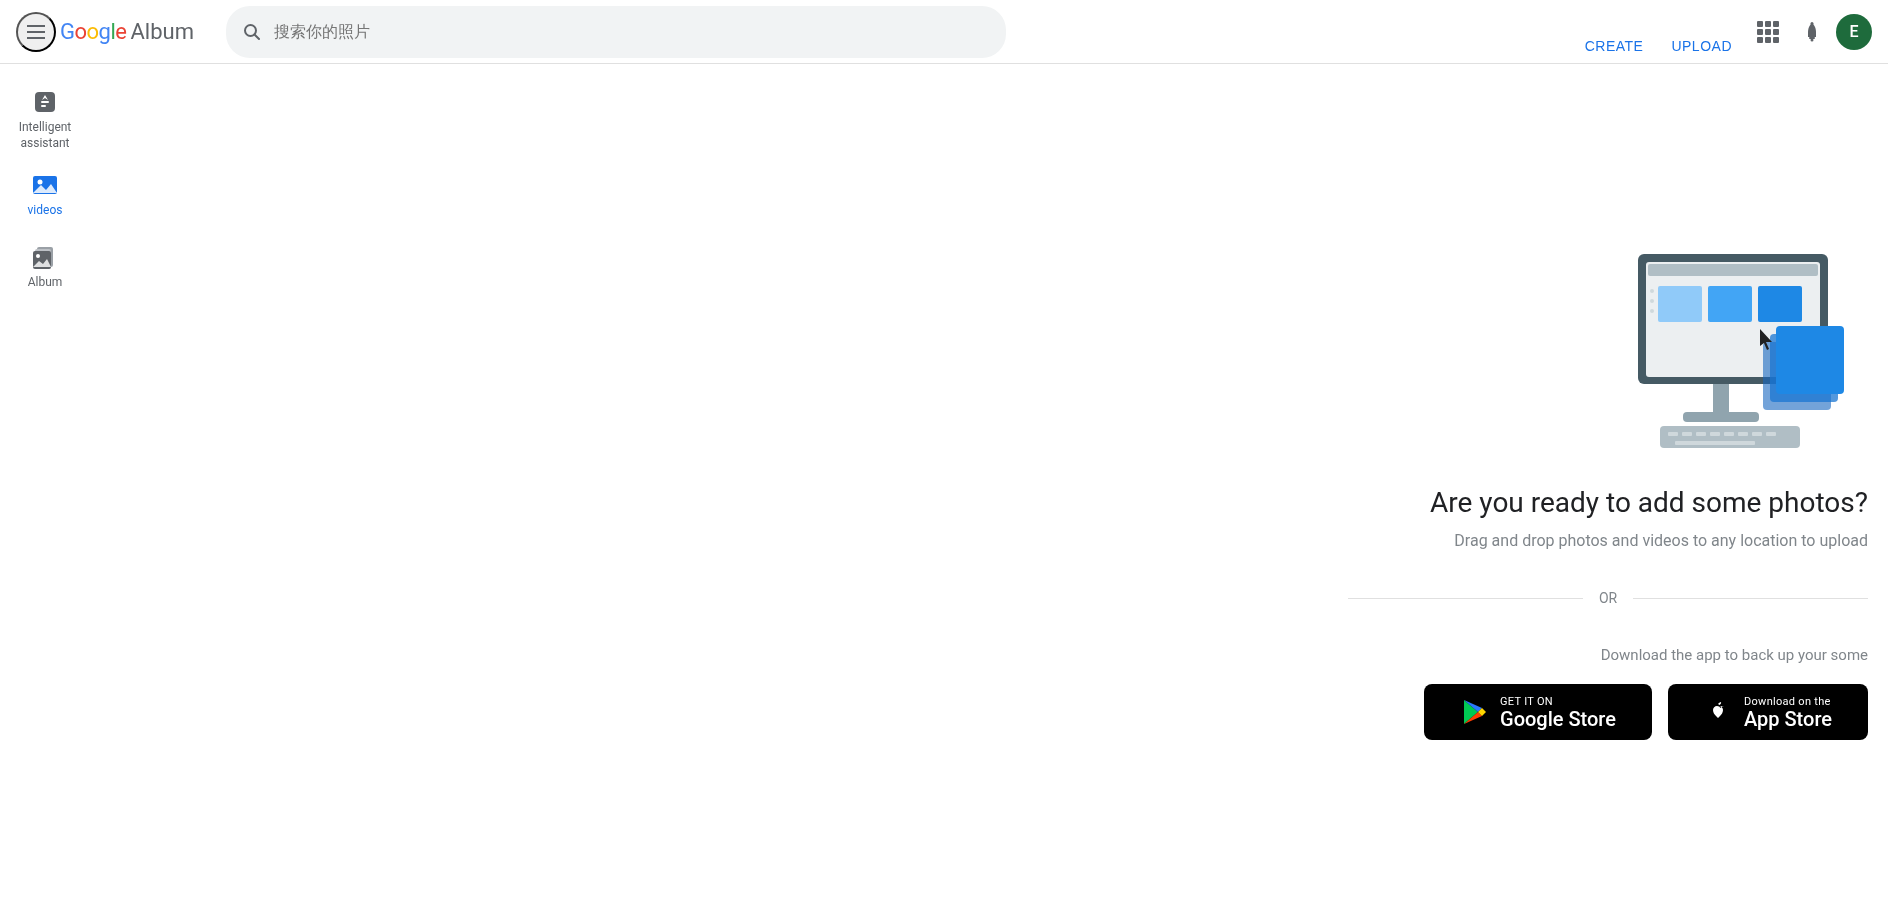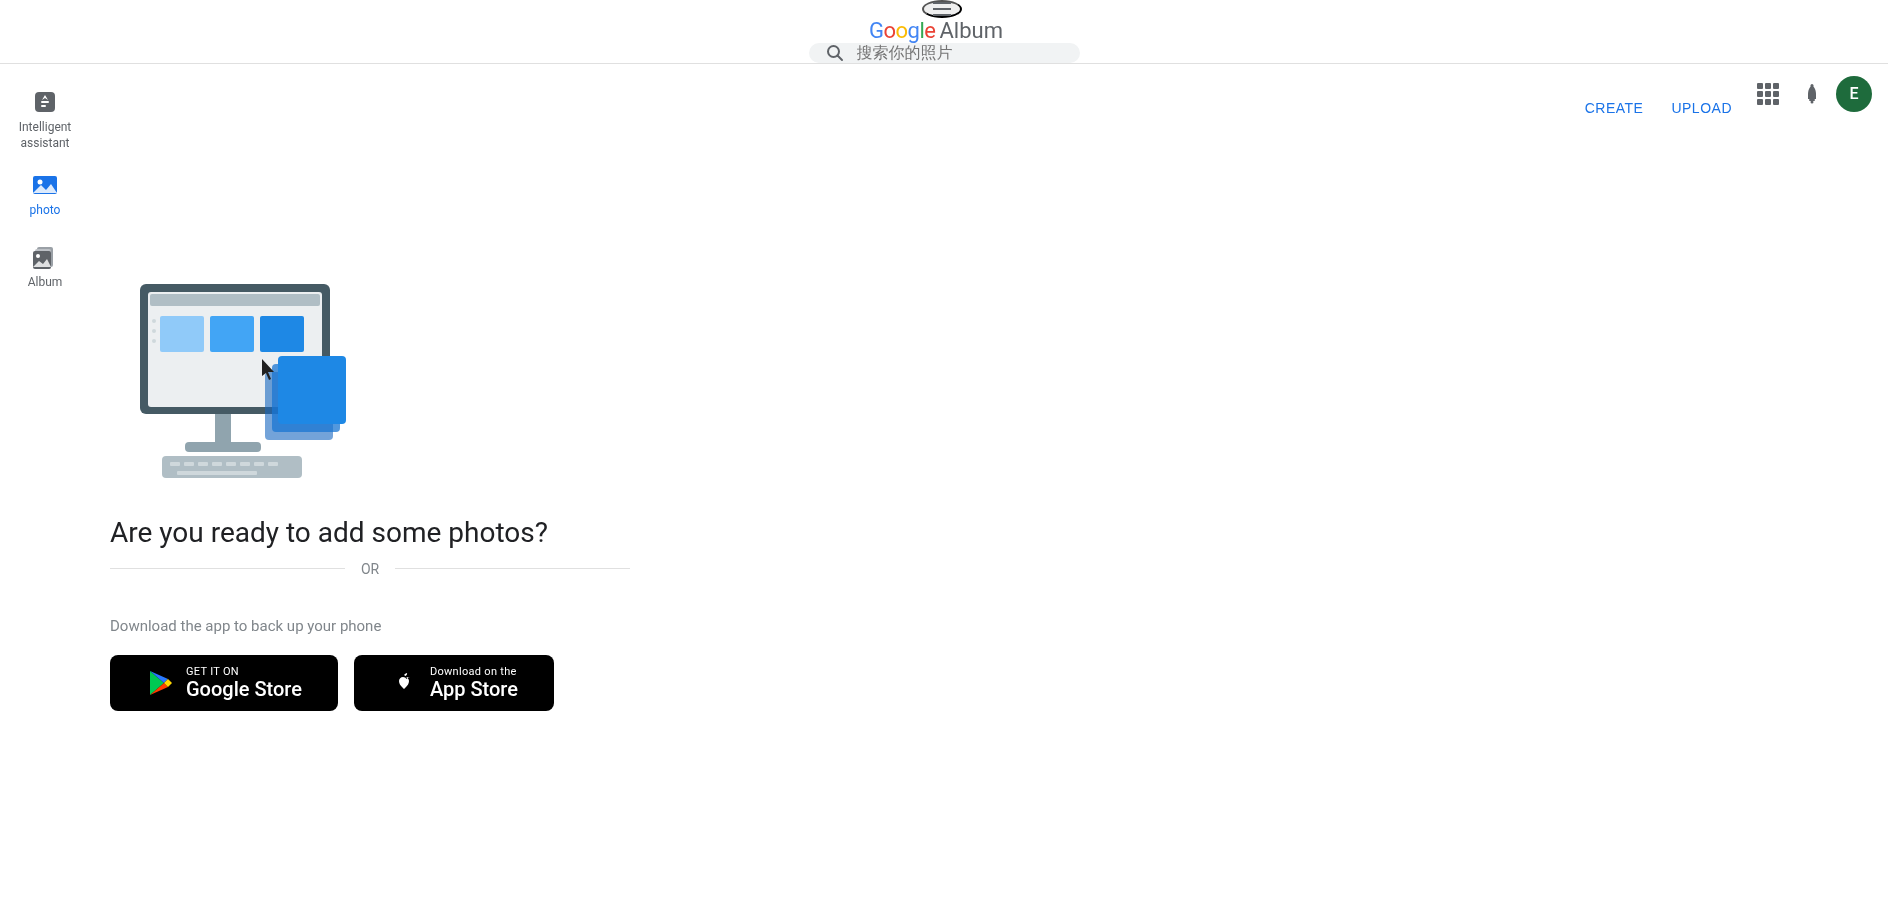--- a/index.html
+++ b/index.html
@@ -9,21 +9,20 @@
     .header {
       display: flex;
       align-items: center;
       height: 64px;
       padding: 0 16px;
       border-bottom: 1px solid #e0e0e0;
       position: sticky;
       top: 0;
       background: #fff;
       z-index: 100;
-      flex-direction: column;
     }
     .header-menu-icon {
       width: 40px; height: 40px;
       display: flex; align-items: center; justify-content: center;
       cursor: pointer; border-radius: 50%;
       margin-right: 4px;
     }
     .header-logo {
       display: flex; align-items: center;
       margin-right: 16px;
@@ -123,21 +122,21 @@
     .sidebar-item.active .sidebar-icon svg path,
     .sidebar-item.active .sidebar-icon svg rect {
       fill: #1a73e8;
     }
 
     
     .main {
       flex: 1;
       display: flex;
       flex-direction: column;
-      align-items: flex-start;
+      align-items: flex-end;
       justify-content: center;
       padding: 40px 20px;
     }
 
     
     .illustration {
       width: 260px; height: 220px;
       margin-bottom: 32px;
     }
 
@@ -273,21 +272,21 @@
     </div>
 
     <div class="sidebar-item active">
       <div class="sidebar-icon">
         <svg width="28" height="28" viewBox="0 0 28 28" fill="none">
           <rect x="2" y="5" width="24" height="18" rx="2" fill="#1a73e8"></rect>
           <circle cx="9" cy="11" r="2.5" fill="white"></circle>
           <polygon points="2,22 10,14 15,19 20,13 26,22" fill="rgba(255,255,255,0.85)"></polygon>
         </svg>
       </div>
-      <span class="sidebar-label" style="color:#1a73e8">photo</span>
+      <span class="sidebar-label" style="color:#1a73e8">videos</span>
     </div>
 
     <div class="sidebar-item">
       <div class="sidebar-icon">
         <svg width="28" height="28" viewBox="0 0 28 28" fill="none">
           <rect x="6" y="4" width="16" height="20" rx="2" fill="#9aa0a6"></rect>
           <rect x="4" y="6" width="16" height="20" rx="2" fill="#bdc1c6"></rect>
           <rect x="2" y="8" width="18" height="18" rx="2" fill="#5f6368"></rect>
           <circle cx="7" cy="13" r="2" fill="white"></circle>
           <polygon points="2,24 8,18 12,21 16,16 20,24" fill="rgba(255,255,255,0.8)"></polygon>
@@ -329,28 +328,29 @@
       <circle cx="44" cy="77" r="2" fill="#cfd8dc"></circle>
 
       <rect x="155" y="108" width="68" height="68" rx="4" fill="#1565c0" opacity="0.6"></rect>
       <rect x="162" y="100" width="68" height="68" rx="4" fill="#1976d2" opacity="0.75"></rect>
       <rect x="168" y="92" width="68" height="68" rx="4" fill="#1e88e5"></rect>
 
       <polygon points="152,95 152,112 156,109 159,116 161,115 158,108 164,108" fill="#212121"></polygon>
     </svg>
 
     <h2 class="main-title">Are you ready to add some photos?</h2>
+    <p class="main-subtitle">Drag and drop photos and videos to any location to upload</p>
 
     <div class="divider-row">
       <div class="divider-line"></div>
       <span class="divider-text">OR</span>
       <div class="divider-line"></div>
     </div>
 
-    <p class="app-download-text">Download the app to back up your phone</p>
+    <p class="app-download-text">Download the app to back up your some</p>
 
     <div class="store-buttons">
 
       <a class="store-btn" href="#">
         <svg class="store-icon" viewBox="0 0 28 28" fill="none">
           <polygon points="4,2 4,26 18,14" fill="#00c853"></polygon>
           <polygon points="4,2 18,14 22,10" fill="#2979ff"></polygon>
           <polygon points="4,26 18,14 22,18" fill="#ff3d00"></polygon>
           <polygon points="18,14 22,10 26,14 22,18" fill="#ffd600"></polygon>
         </svg>

